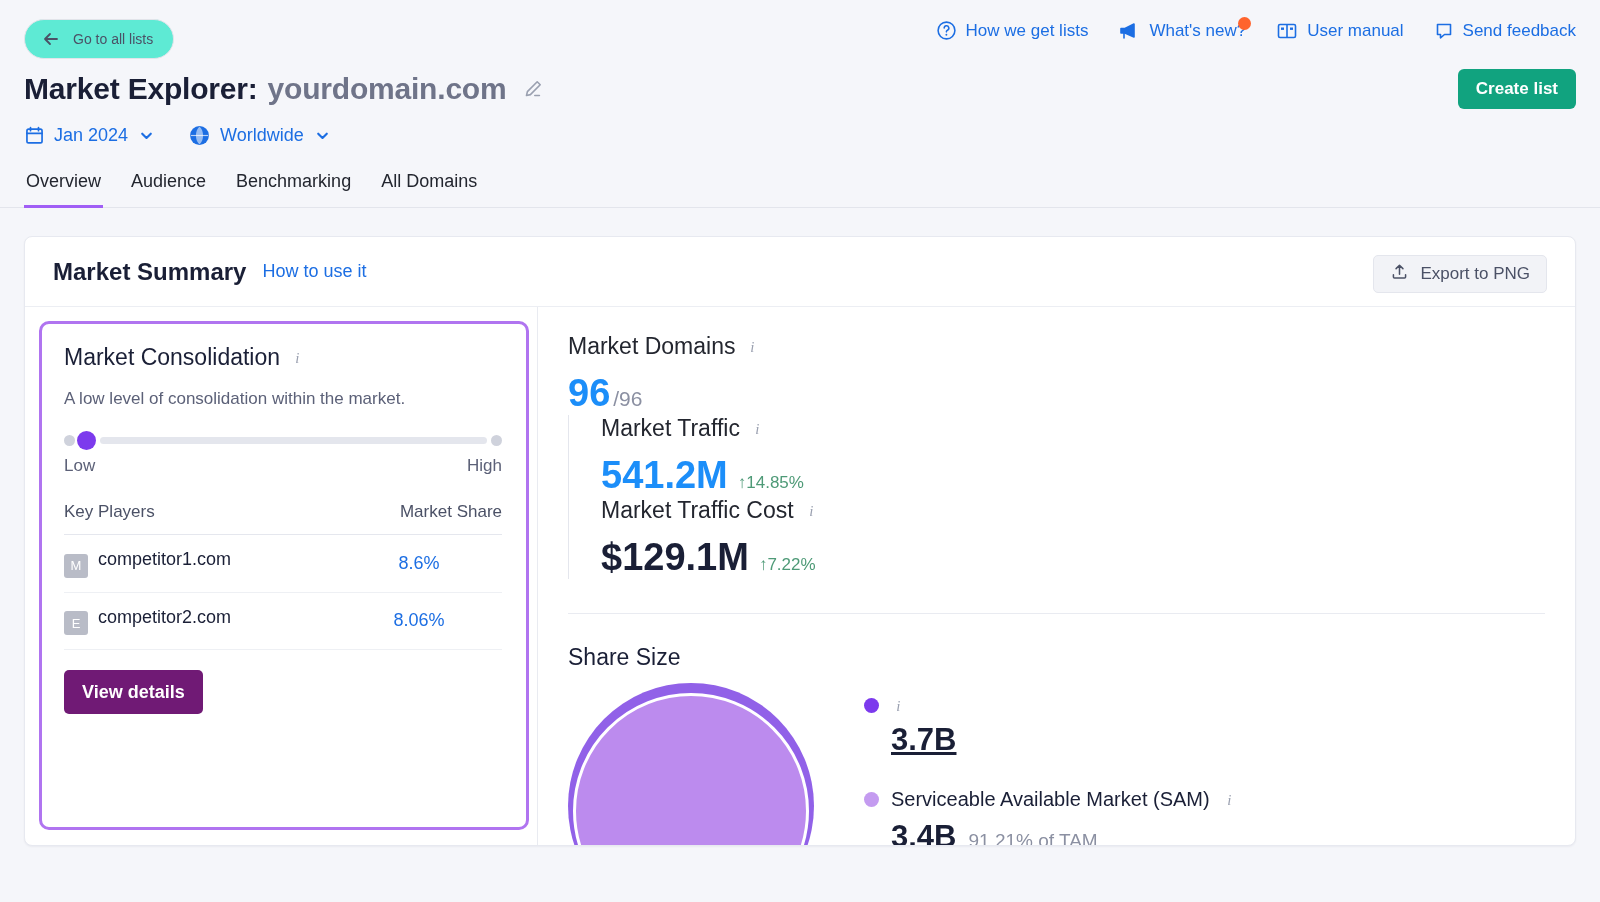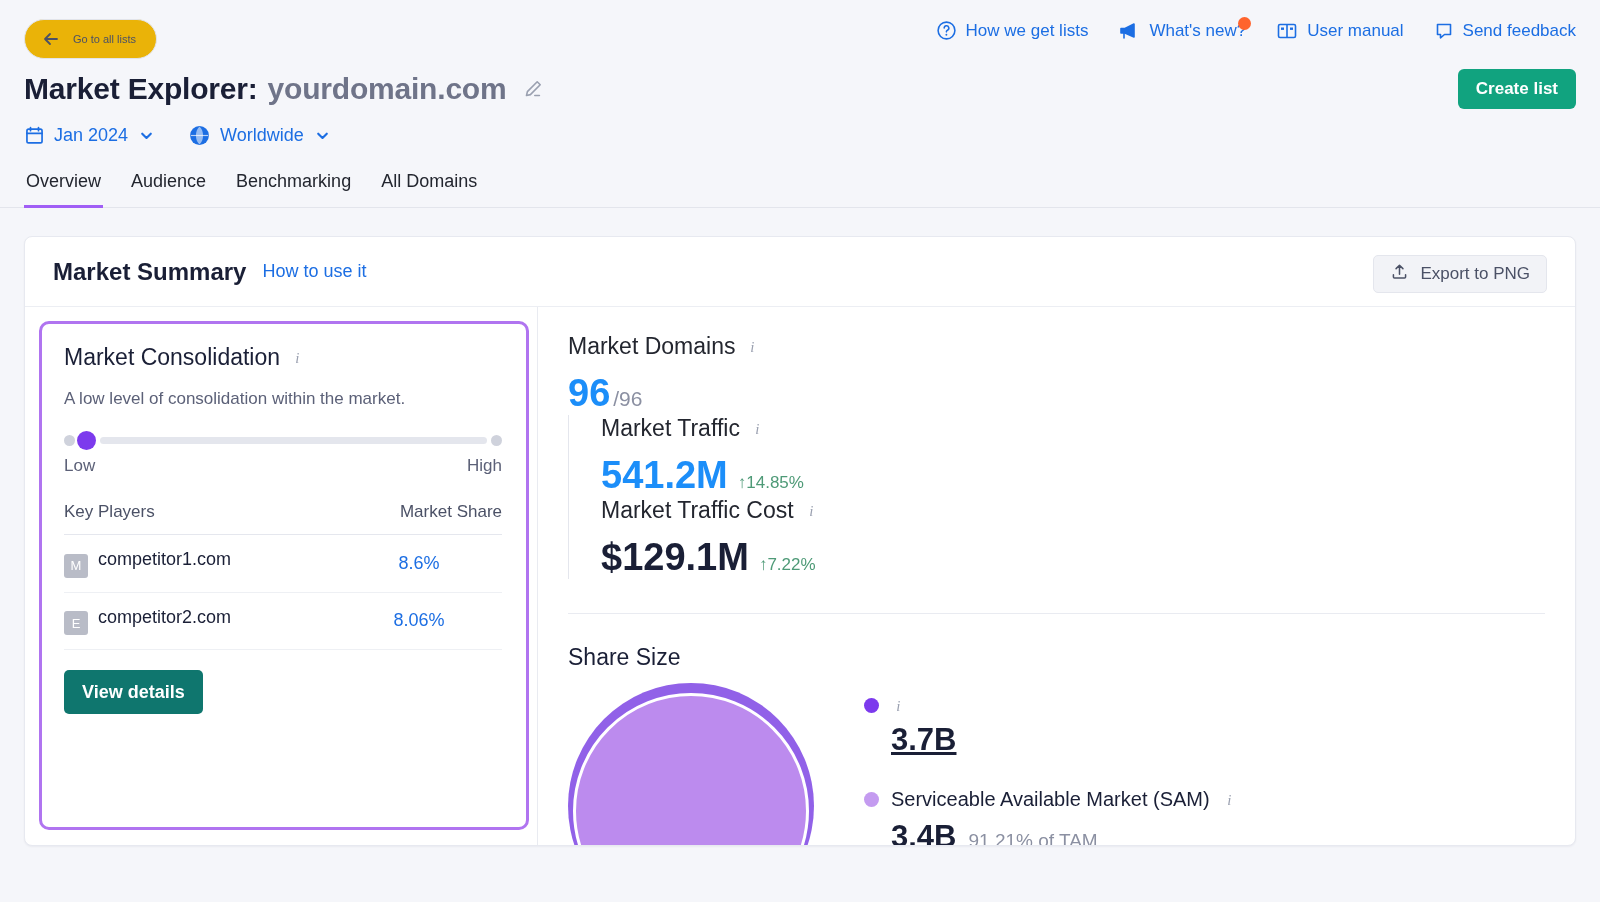--- a/index.html
+++ b/index.html
@@ -14,24 +14,24 @@
   
   .topbar {
     position: relative;
     height: 64px;
     padding: 0 24px;
   }
   .back-btn {
     position: absolute; left: 24px; top: 19px;
     display: flex; align-items: center; gap: 12px;
     height: 40px; padding: 0 20px 0 16px;
-    background: #eab308;
+    background: #5eead4;
     border: 1px solid #e2e4ea;
     border-radius: 20px;
-    font-size: 11px; color: #4b5166;
+    font-size: 14px; color: #4b5166;
     cursor: pointer;
   }
   .back-btn svg { display:block; }
 
   .toplinks {
     position: absolute; right: 24px; top: 20px;
     display: flex; align-items: center; gap: 30px;
   }
   .toplink {
     display: flex; align-items: center; gap: 9px;
@@ -168,21 +168,21 @@
   table.players td.r { text-align: center; color: #1c6ee3; }
   .fav {
     display: inline-flex; align-items: center; justify-content: center;
     width: 24px; height: 24px; border-radius: 3px;
     background: #b9bcc7; color: #fff;
     font-size: 13px; vertical-align: -5px; margin-right: 10px;
   }
   .view-details {
     margin-top: 20px;
     height: 44px; padding: 0 18px;
-    background: #0f766e; color: #fff;
+    background: #701a75; color: #fff;
     font-size: 18px; font-weight: bold;
     border: none; border-radius: 5px; cursor: pointer;
   }
 
   
   .right {
     flex: 1; border-left: 1px solid #e9ebf1;
     padding: 26px 30px 0 30px;
   }
   .metrics { display: flex; flex-direction: column; }

